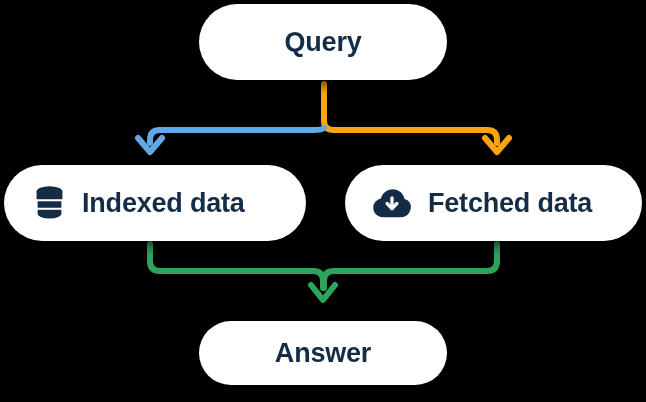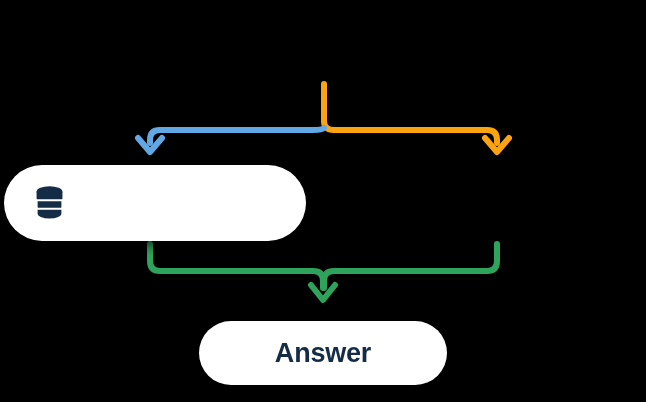--- a/index.html
+++ b/index.html
@@ -90,30 +90,45 @@
     <path d="M324,128 Q322,130 313,130 L160,130 Q150,130 150,140 L150,143" fill="none" stroke="#62a8e5" stroke-width="6" stroke-linecap="round" stroke-linejoin="round"></path>
     <path d="M138,138 L150,152 L162,138" fill="none" stroke="#62a8e5" stroke-width="6" stroke-linecap="round" stroke-linejoin="round"></path>
 
     <path d="M150,244 L150,261 Q150,271 160,271 L313,271 Q323,271 323,281 L323,288" fill="none" stroke="#2ea35c" stroke-width="6" stroke-linecap="round" stroke-linejoin="round"></path>
 
     <path d="M497,244 L497,261 Q497,271 487,271 L334,271 Q324,271 324,281 L324,288" fill="none" stroke="#2ea35c" stroke-width="6" stroke-linecap="round" stroke-linejoin="round"></path>
 
     <path d="M311,285 L323,300 L335,285" fill="none" stroke="#2ea35c" stroke-width="6" stroke-linecap="round" stroke-linejoin="round"></path>
   </svg>
 
+  <div class="node" id="node-query">
+    <span class="node-label">Query</span>
+  </div>
 
   <div class="node" id="node-indexed">
     <span class="node-icon">
       <svg width="31" height="34" viewBox="0 0 24 26" xmlns="http://www.w3.org/2000/svg">
         <ellipse cx="12" cy="4.2" rx="10" ry="4.2" fill="#142c45"></ellipse>
         <path d="M2,4.2 L2,9.6 C2,11.9 6.5,13.8 12,13.8 C17.5,13.8 22,11.9 22,9.6 L22,4.2 Z" fill="#142c45"></path>
         <path d="M2,10.8 L2,16.2 C2,18.5 6.5,20.4 12,20.4 C17.5,20.4 22,18.5 22,16.2 L22,10.8 Z" fill="#142c45" stroke="#ffffff" stroke-width="1.6"></path>
         <path d="M2,17.4 L2,21.6 C2,23.9 6.5,25.8 12,25.8 C17.5,25.8 22,23.9 22,21.6 L22,17.4 Z" fill="#142c45" stroke="#ffffff" stroke-width="1.6"></path>
       </svg>
     </span>
+    <span class="node-label">Indexed data</span>
   </div>
 
+  <div class="node" id="node-fetched">
+    <span class="node-icon">
+      <svg width="38" height="31" viewBox="0 0 32 26" xmlns="http://www.w3.org/2000/svg">
+        <path d="M8.5,24.5 C3.9,24.5 0.2,20.9 0.2,16.5 C0.2,12.7 3,9.5 6.7,8.7
+                 C7.7,4.2 11.8,0.9 16.6,0.9 C21.6,0.9 25.8,4.5 26.5,9.2
+                 C29.6,9.8 31.9,12.5 31.9,15.7 C31.9,20.6 28.3,24.5 23.6,24.5 Z" fill="#142c45"></path>
+        <path d="M16,8.2 L16,16.6 M11.9,13 L16,17.4 L20.1,13" fill="none" stroke="#ffffff" stroke-width="2.8" stroke-linecap="round" stroke-linejoin="round"></path>
+      </svg>
+    </span>
+    <span class="node-label">Fetched data</span>
+  </div>
 
   <div class="node" id="node-answer">
     <span class="node-label">Answer</span>
   </div>
 
 </div>
 
 </body></html>

